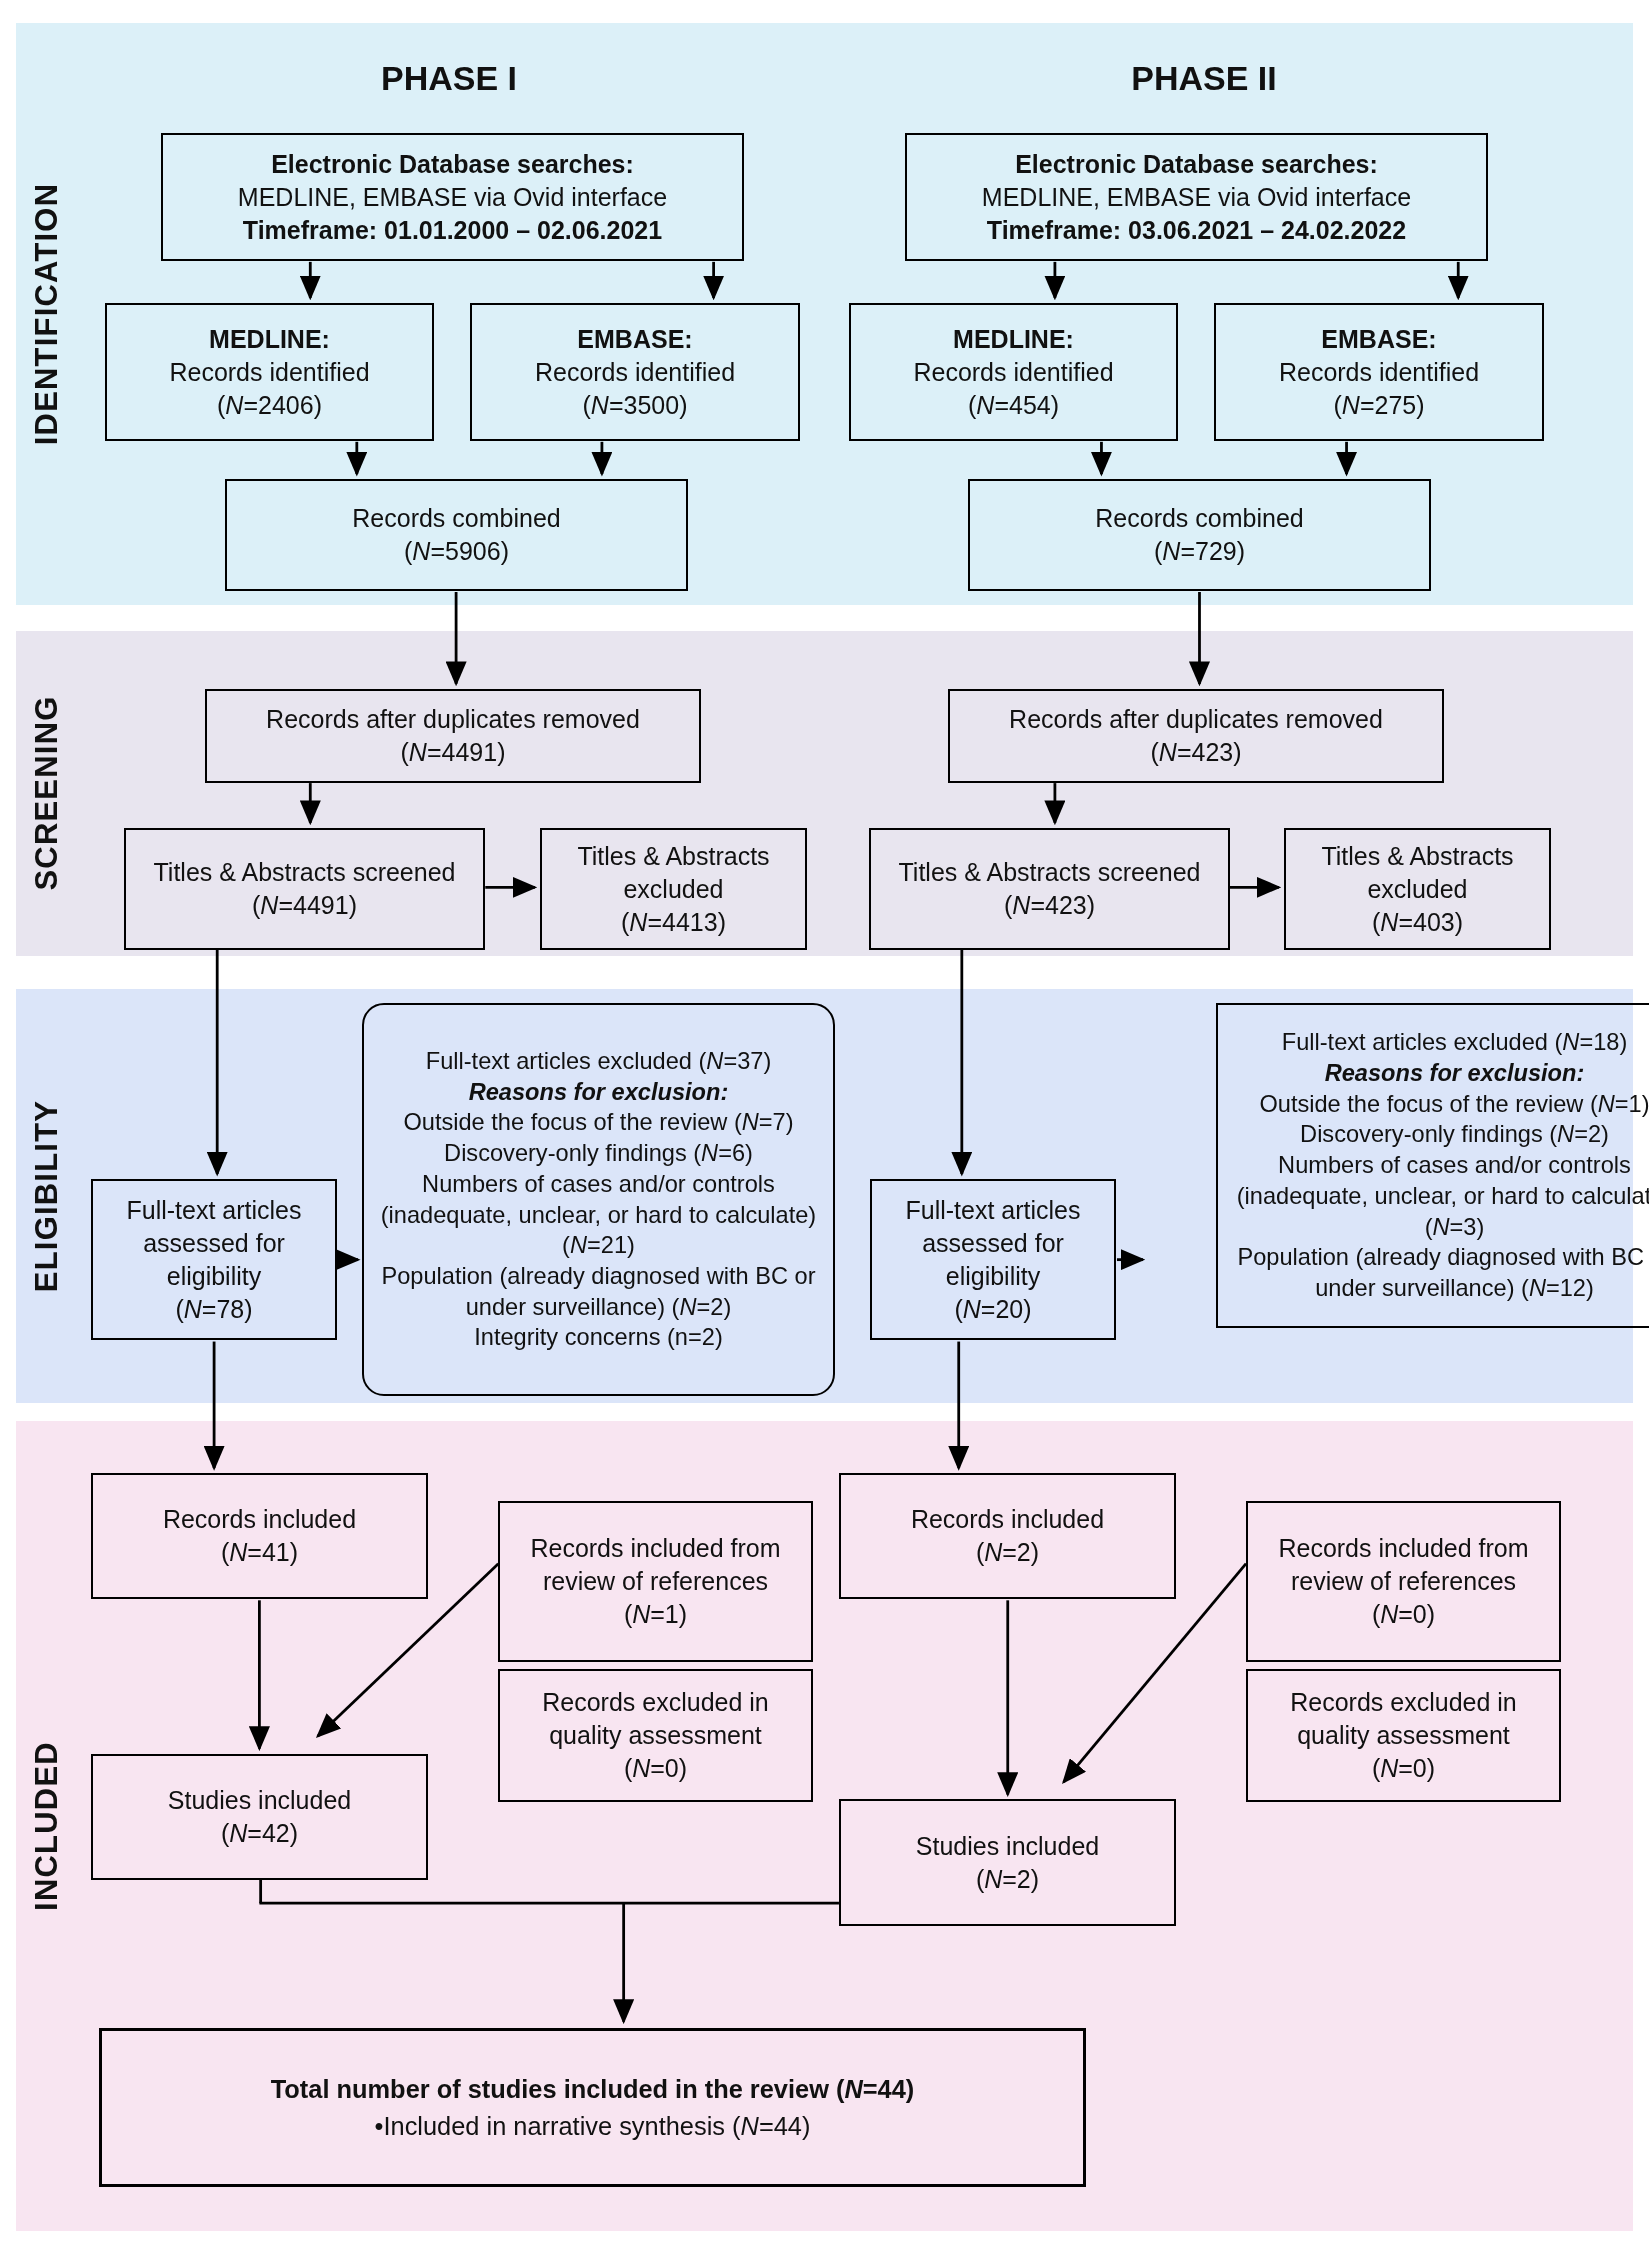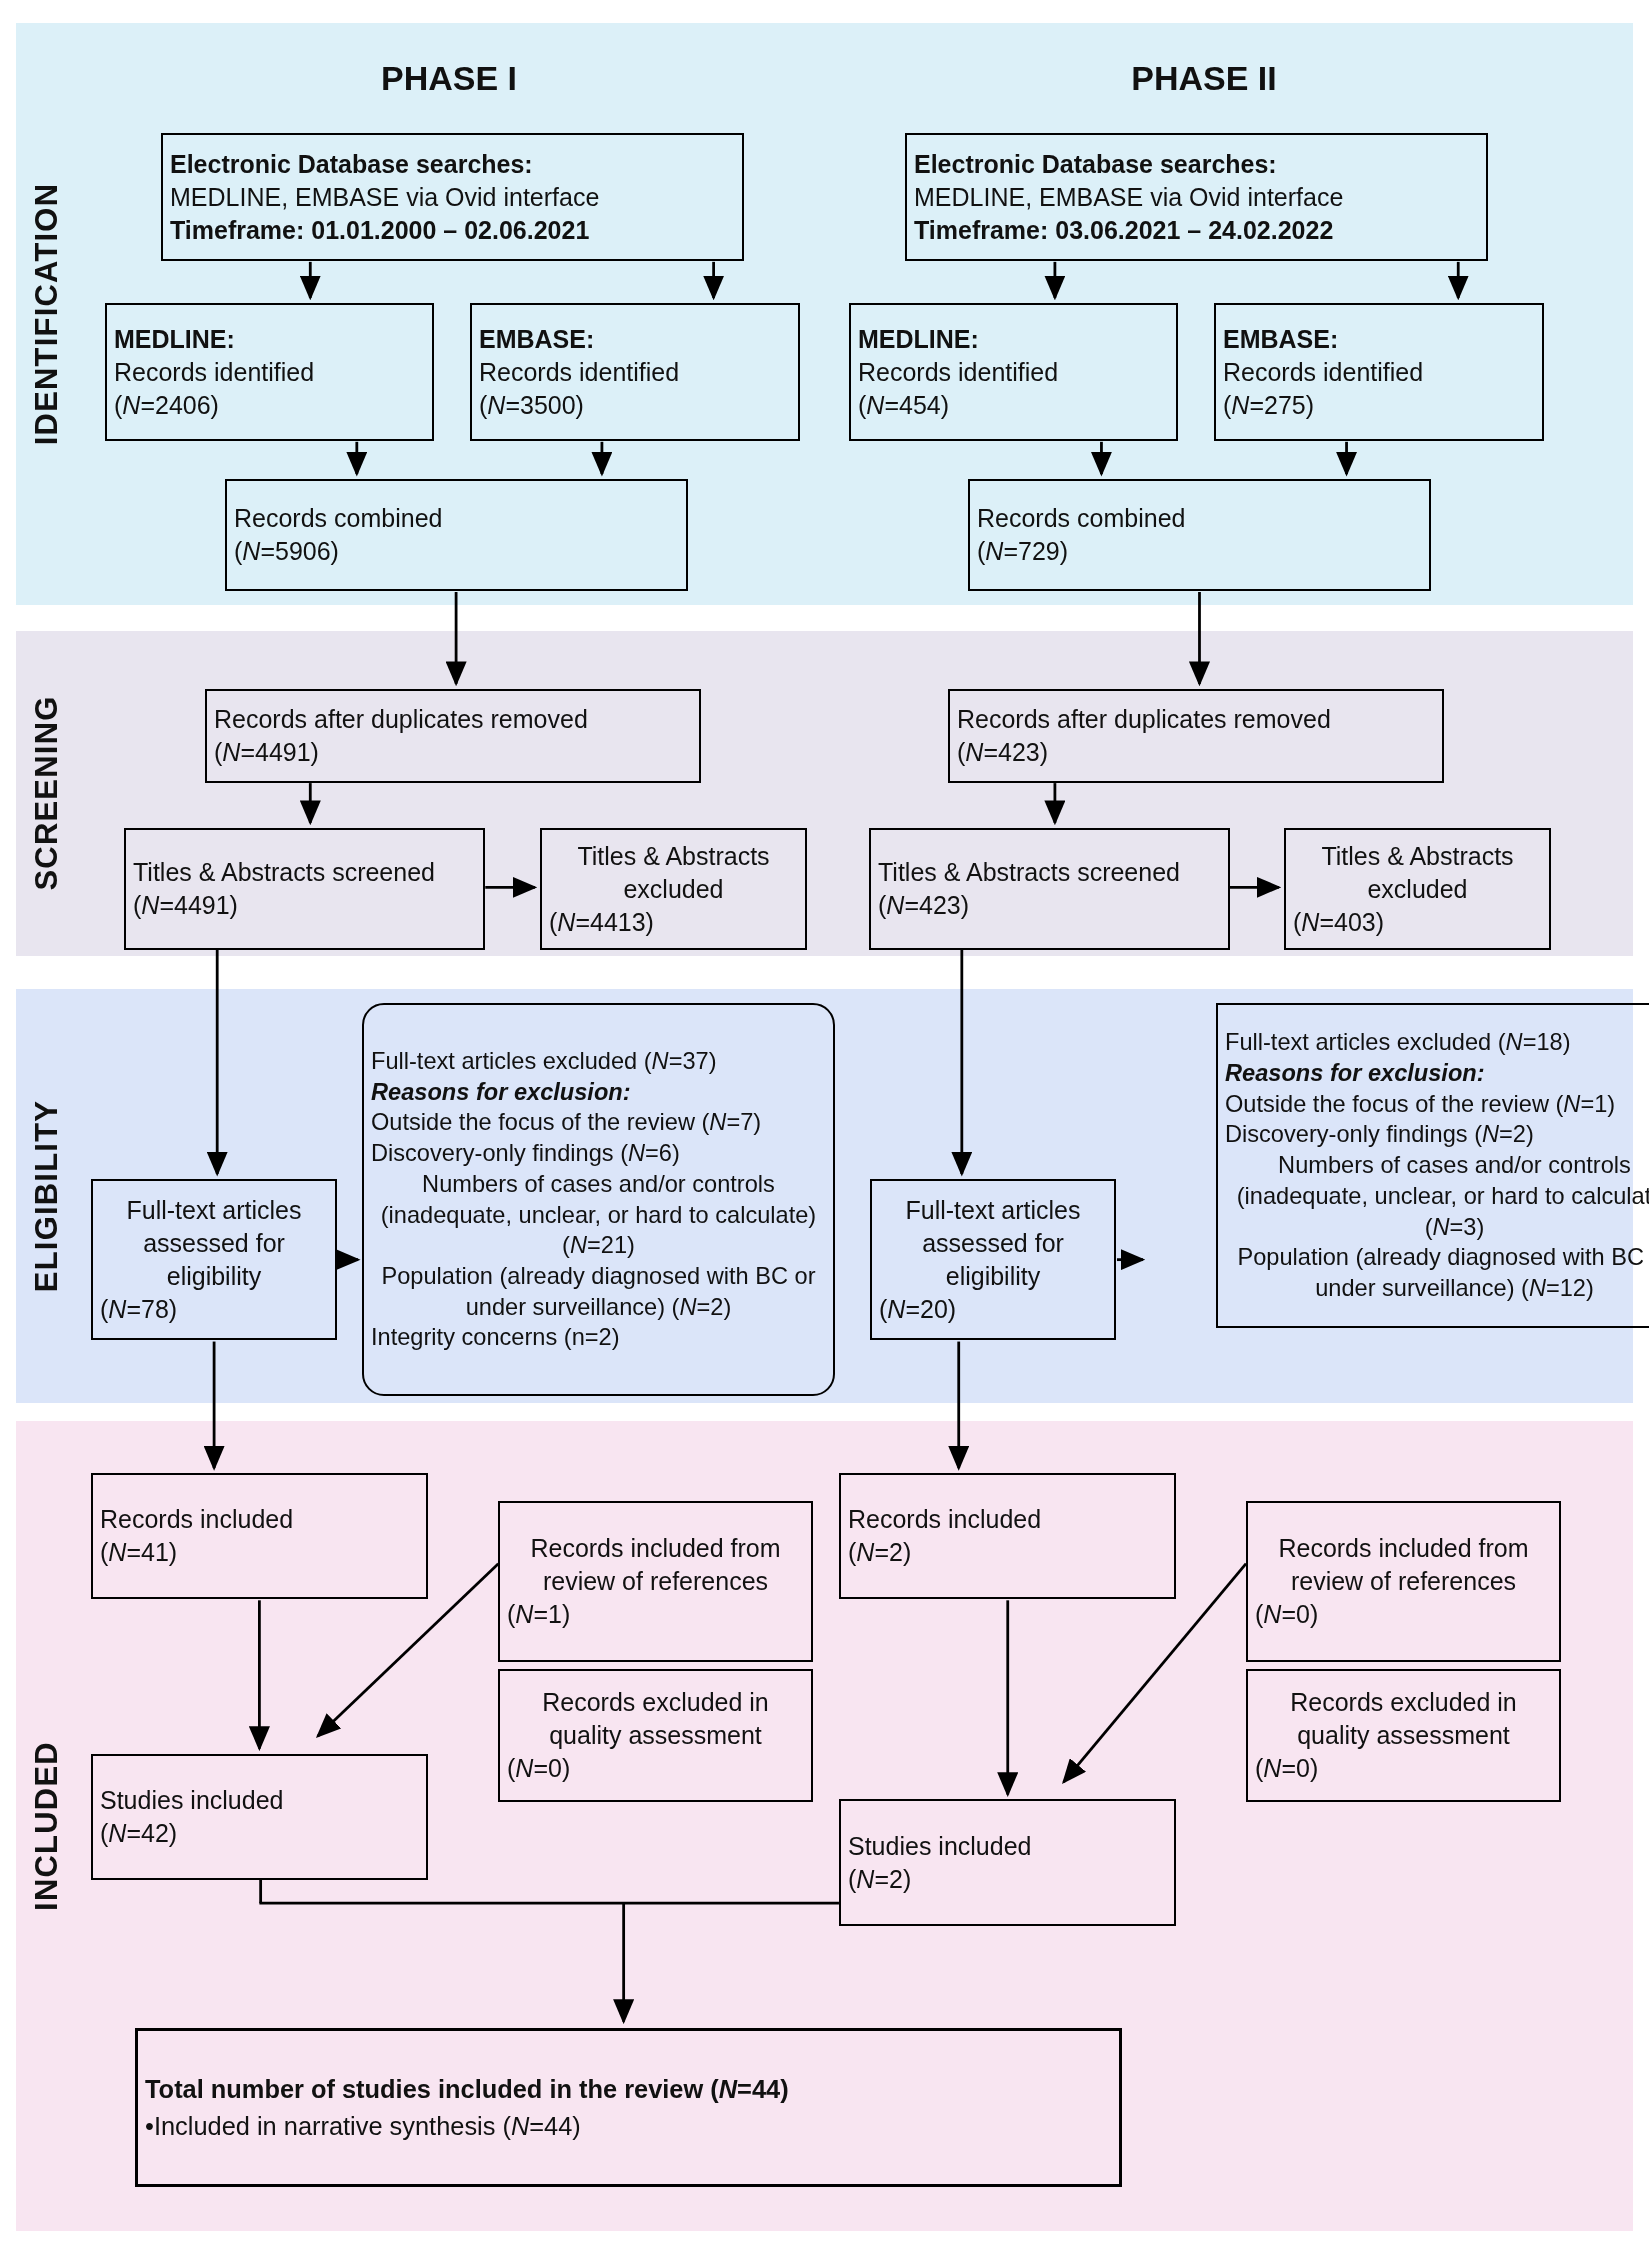--- a/index.html
+++ b/index.html
@@ -14,24 +14,24 @@
           font-family:"Liberation Sans","DejaVu Sans",sans-serif;color:#111;overflow:hidden;}
   .band{position:absolute;left:15.5px;width:1617px;}
   .band.id{top:23px;height:582px;background:var(--identification-band);}
   .band.sc{top:631px;height:325px;background:var(--screening-band);}
   .band.el{top:989px;height:414px;background:var(--eligibility-band);}
   .band.in{top:1421px;height:810px;background:var(--included-band);}
   .side-label{position:absolute;transform:translate(-50%,-50%) rotate(-90deg);
               font-weight:bold;font-size:31px;letter-spacing:1.2px;white-space:nowrap;}
   .phase-header{position:absolute;transform:translateX(-50%);font-weight:bold;font-size:34px;}
   .box{position:absolute;border:2.5px solid var(--line);box-sizing:border-box;
-       display:flex;flex-direction:column;justify-content:center;align-items:flex-start;
+       display:flex;flex-direction:column;justify-content:center;align-items:center;
        text-align:center;font-size:25px;line-height:1.32;padding:5px 7px;background:transparent;}
   .box.small-text{font-size:23.6px;line-height:1.3;}
-  .box.total{border-width:3.7px;font-size:25.4px;line-height:1.45;margin-left:36px;}
+  .box.total{border-width:3.7px;font-size:25.4px;line-height:1.45;}
   .b{font-weight:bold;}
   .bi{font-weight:bold;font-style:italic;}
   svg.arrows{position:absolute;left:0;top:0;pointer-events:none;}
   svg.arrows line{stroke:var(--line);stroke-width:4.5;}
 </style>
 </head>
 <body>
 
 <div id="canvas">
 

